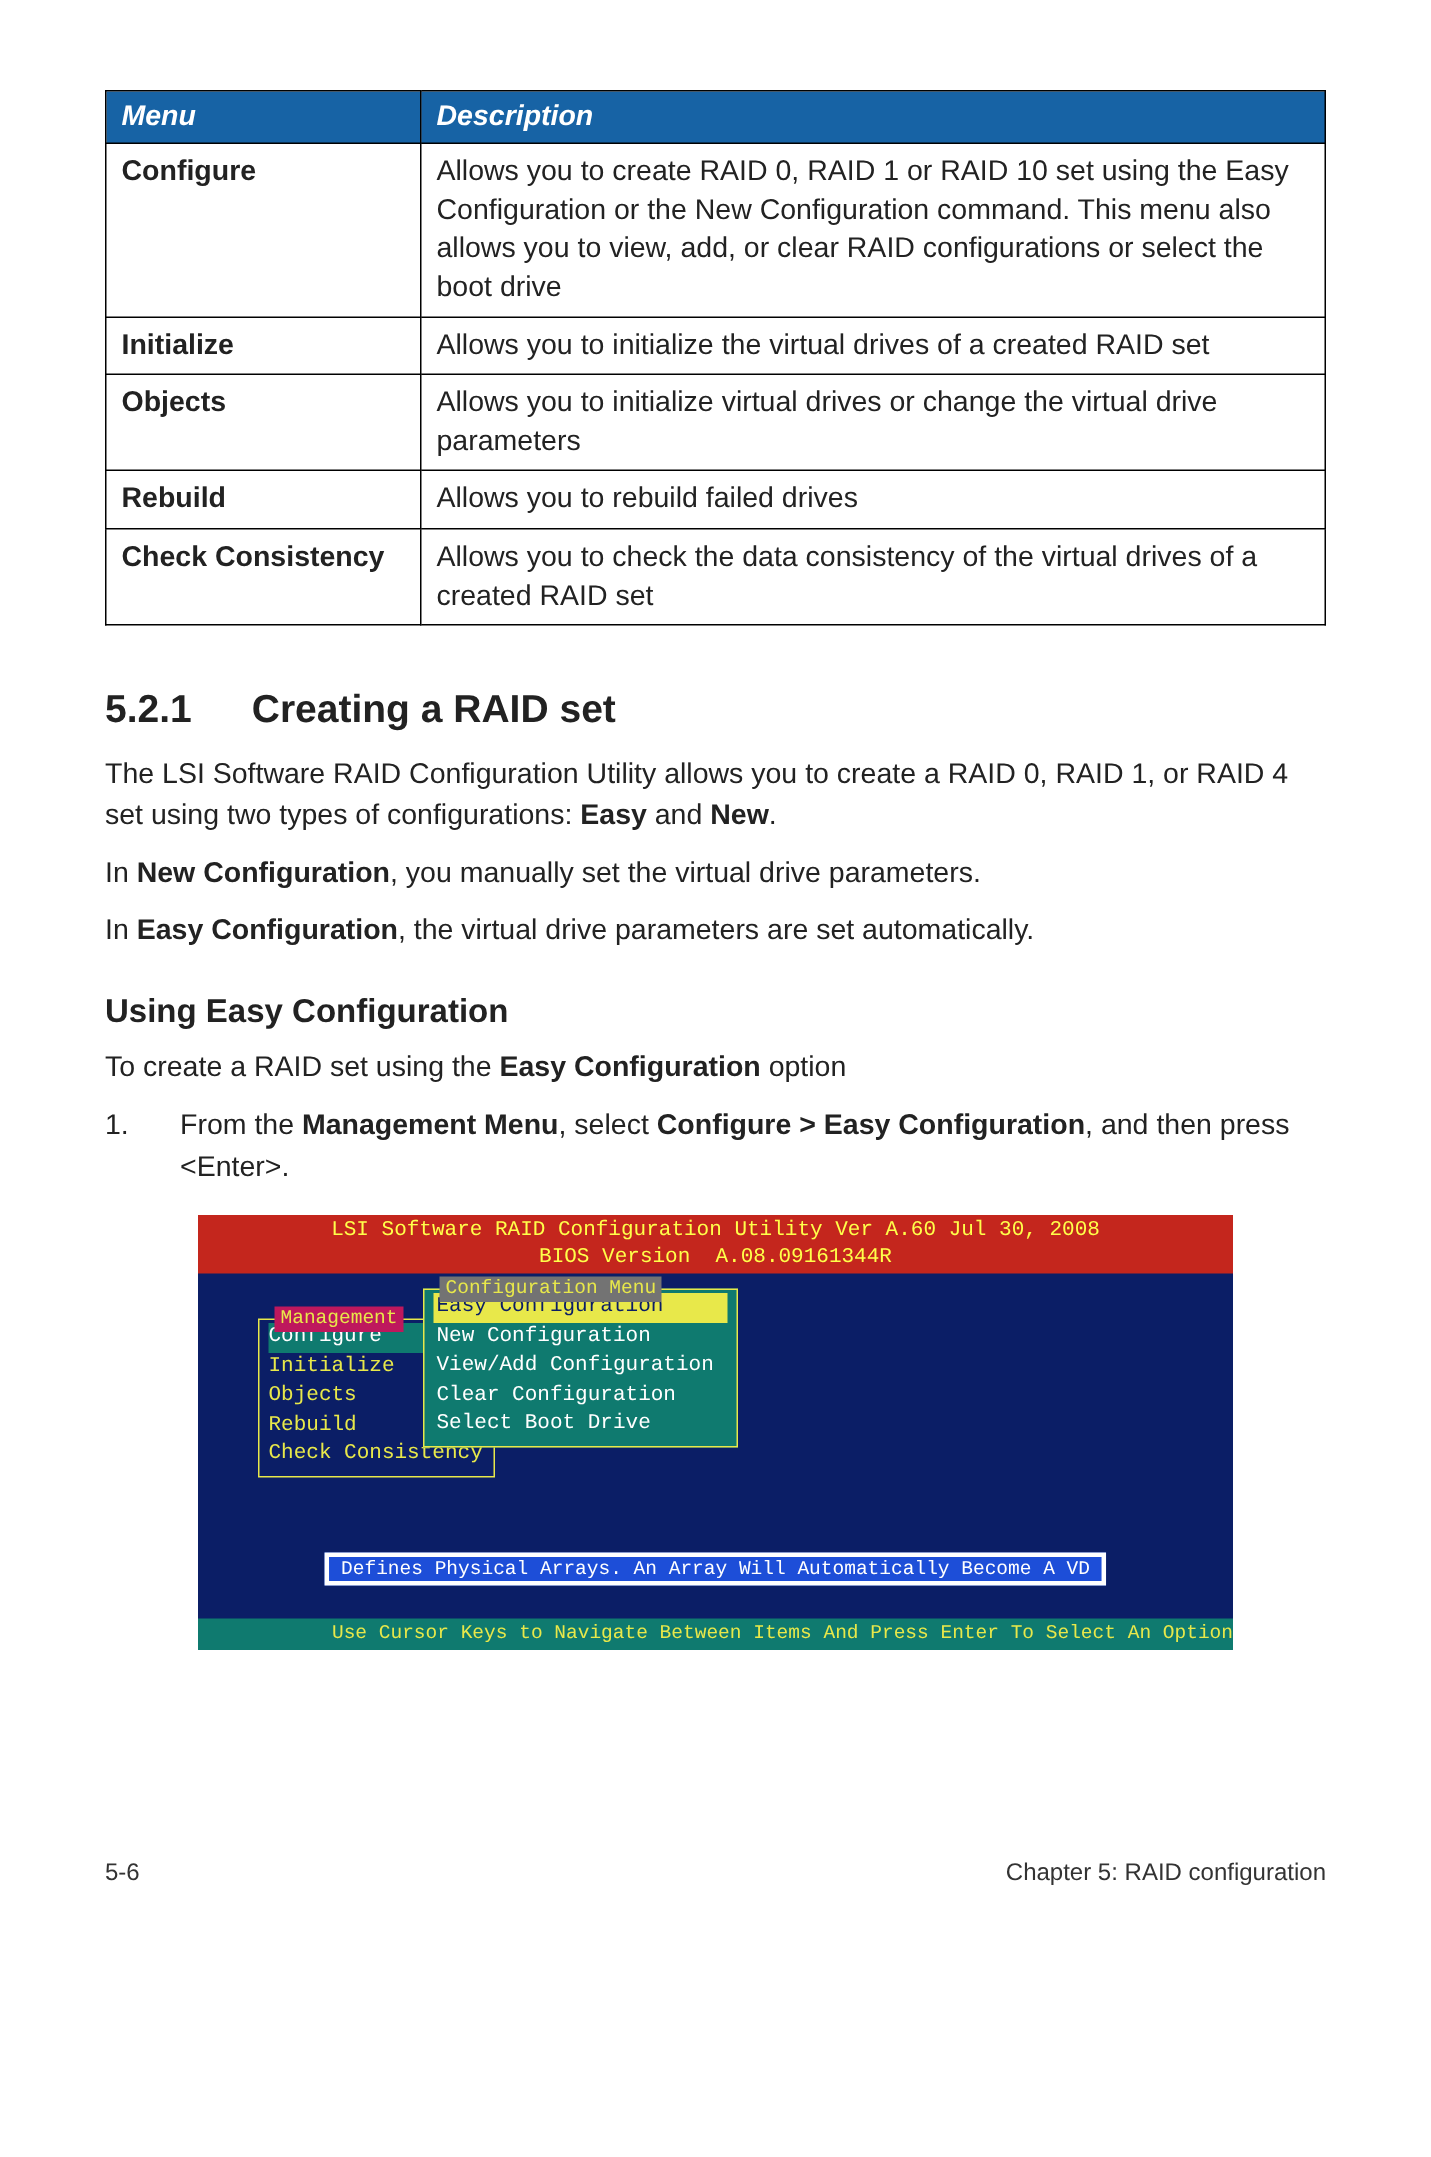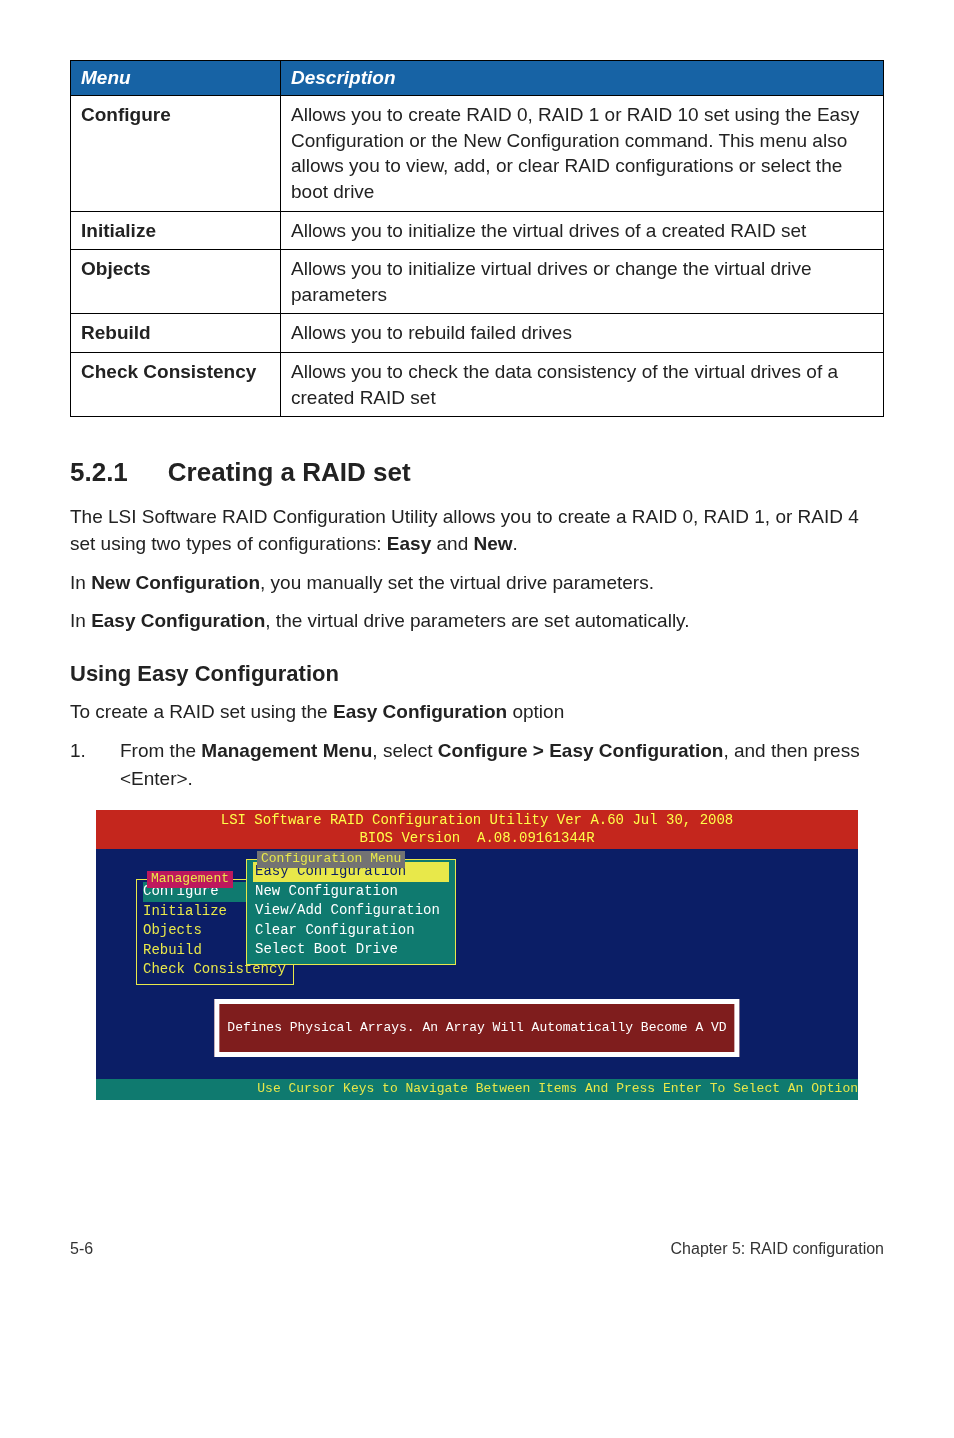--- a/index.html
+++ b/index.html
@@ -61,21 +61,21 @@
     margin: 10px 0 18px 0;
     line-height: 1.45;
   }
   .step .num { width: 50px; flex-shrink: 0; }
   .bios-wrap {
     display: flex;
     justify-content: center;
     margin-top: 4px;
   }
   .bios {
-    width: 762px;
+    width: 690px;
     background: #0b1e66;
     font-family: "Courier New", monospace;
     font-size: 14px;
     color: #e8e84a;
     line-height: 1.25;
   }
   .bios-title1 {
     background: #c4261d;
     color: #ffff4a;
     text-align: center;
@@ -131,24 +131,24 @@
   .cfg-item { color: #ffffff; padding: 1px 2px; }
   .cfg-item.sel {
     background: #e8e84a;
     color: #0b1e66;
   }
   .status-box {
     position: absolute;
     bottom: 22px;
     left: 50%;
     transform: translateX(-50%);
-    border: 5px solid #ffffff;
-    background: #7f1d1d;
+    border: 3px solid #ffffff;
+    background: #1d4ed8;
     color: #fff;
-    padding: 16px 8px;
+    padding: 0 8px;
     font-size: 13px;
     white-space: nowrap;
   }
   .bios-footer {
     background: #0f7a6f;
     color: #e8e84a;
     text-align: right;
     padding: 2px 0;
     font-size: 13px;
   }

